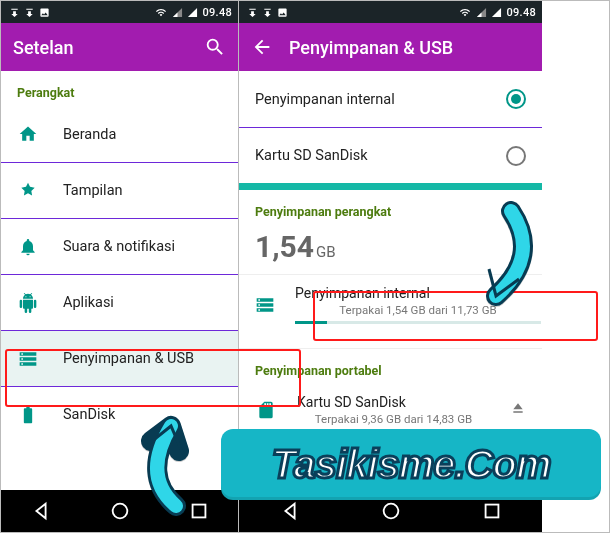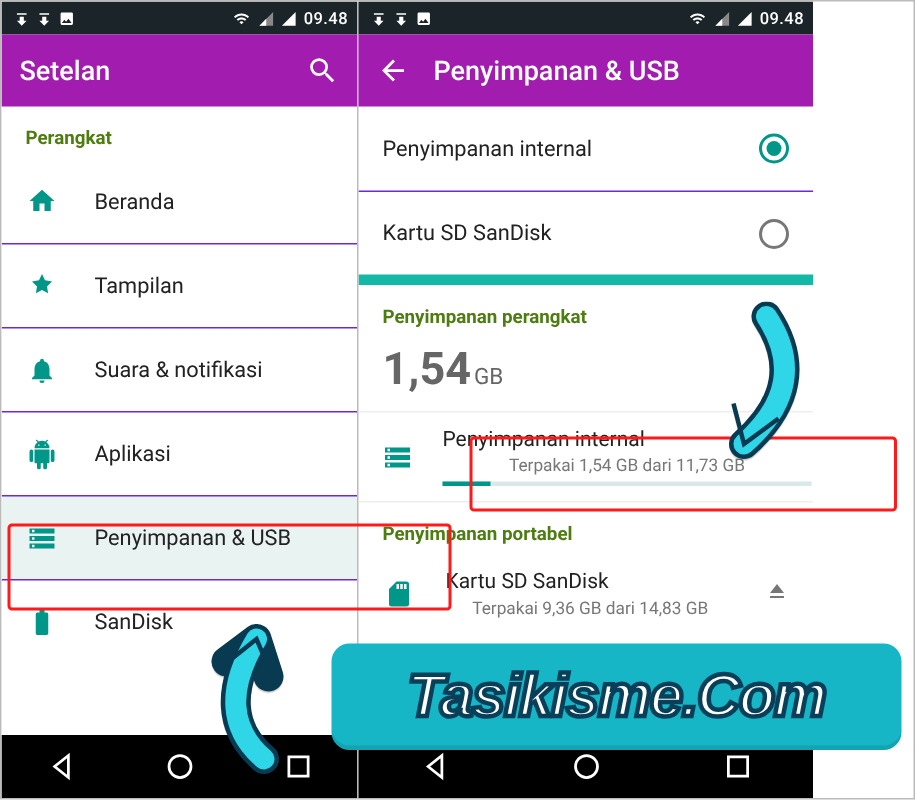--- a/index.html
+++ b/index.html
@@ -343,21 +343,21 @@
           </span>
         <div class="li-texts">
           <span class="li-label">Penyimpanan internal</span>
           <span class="li-sub">Terpakai 1,54 GB dari 11,73 GB</span>
           <div class="progress">
               <div class="fill" id="ip-fill" style="width: 13%;"></div>
             </div>
         </div>
       </div>
 
-      <div class="section-header" style="border-top:1px solid #eee; margin-top:4px;">Penyimpanan portabel</div>
+      <div class="section-header" style="border-top:1px solid #eee; margin-top:18px;">Penyimpanan portabel</div>
 
       <div class="storage-item">
         <span class="icon-slot">
             <svg viewBox="0 0 24 24">
               <path d="M18 2h-8L4 8v12a2 2 0 0 0 2 2h12a2 2 0 0 0 2-2V4a2 2 0 0 0-2-2zm-6 6h-2V4h2v4zm3 0h-2V4h2v4zm3 0h-2V4h2v4z"></path>
             </svg>
           </span>
         <div class="li-texts">
           <span class="li-label">Kartu SD SanDisk</span>
           <span class="li-sub">Terpakai 9,36 GB dari 14,83 GB</span>

